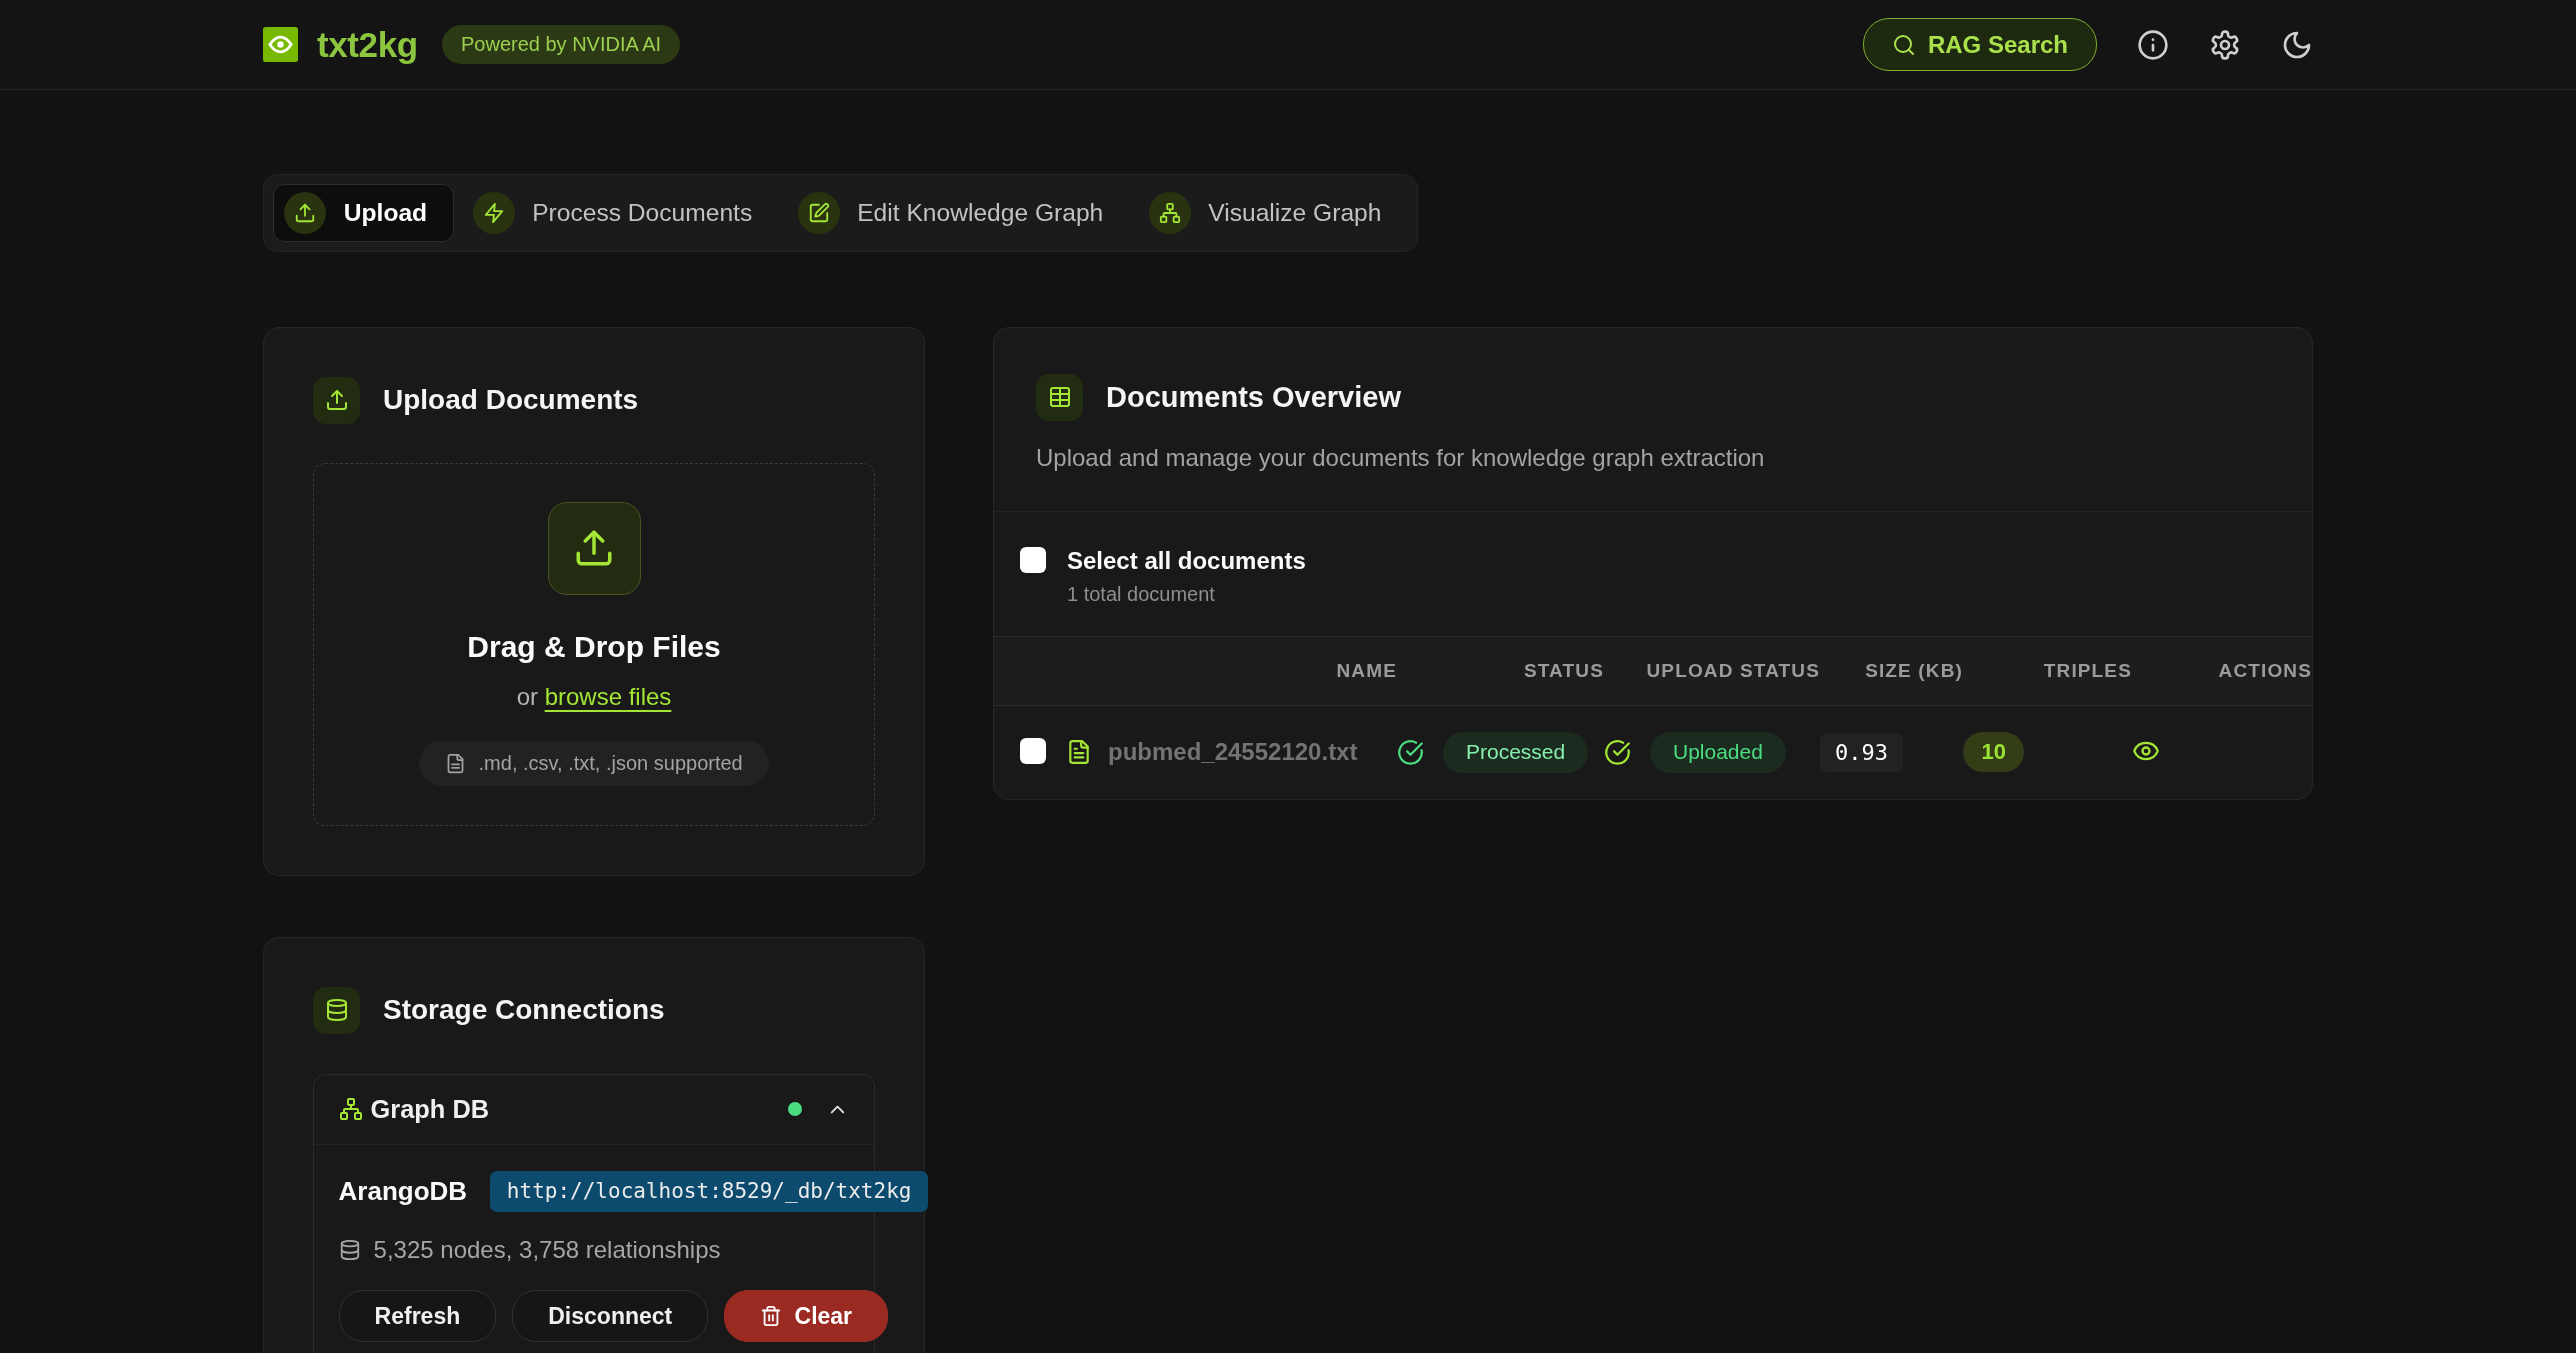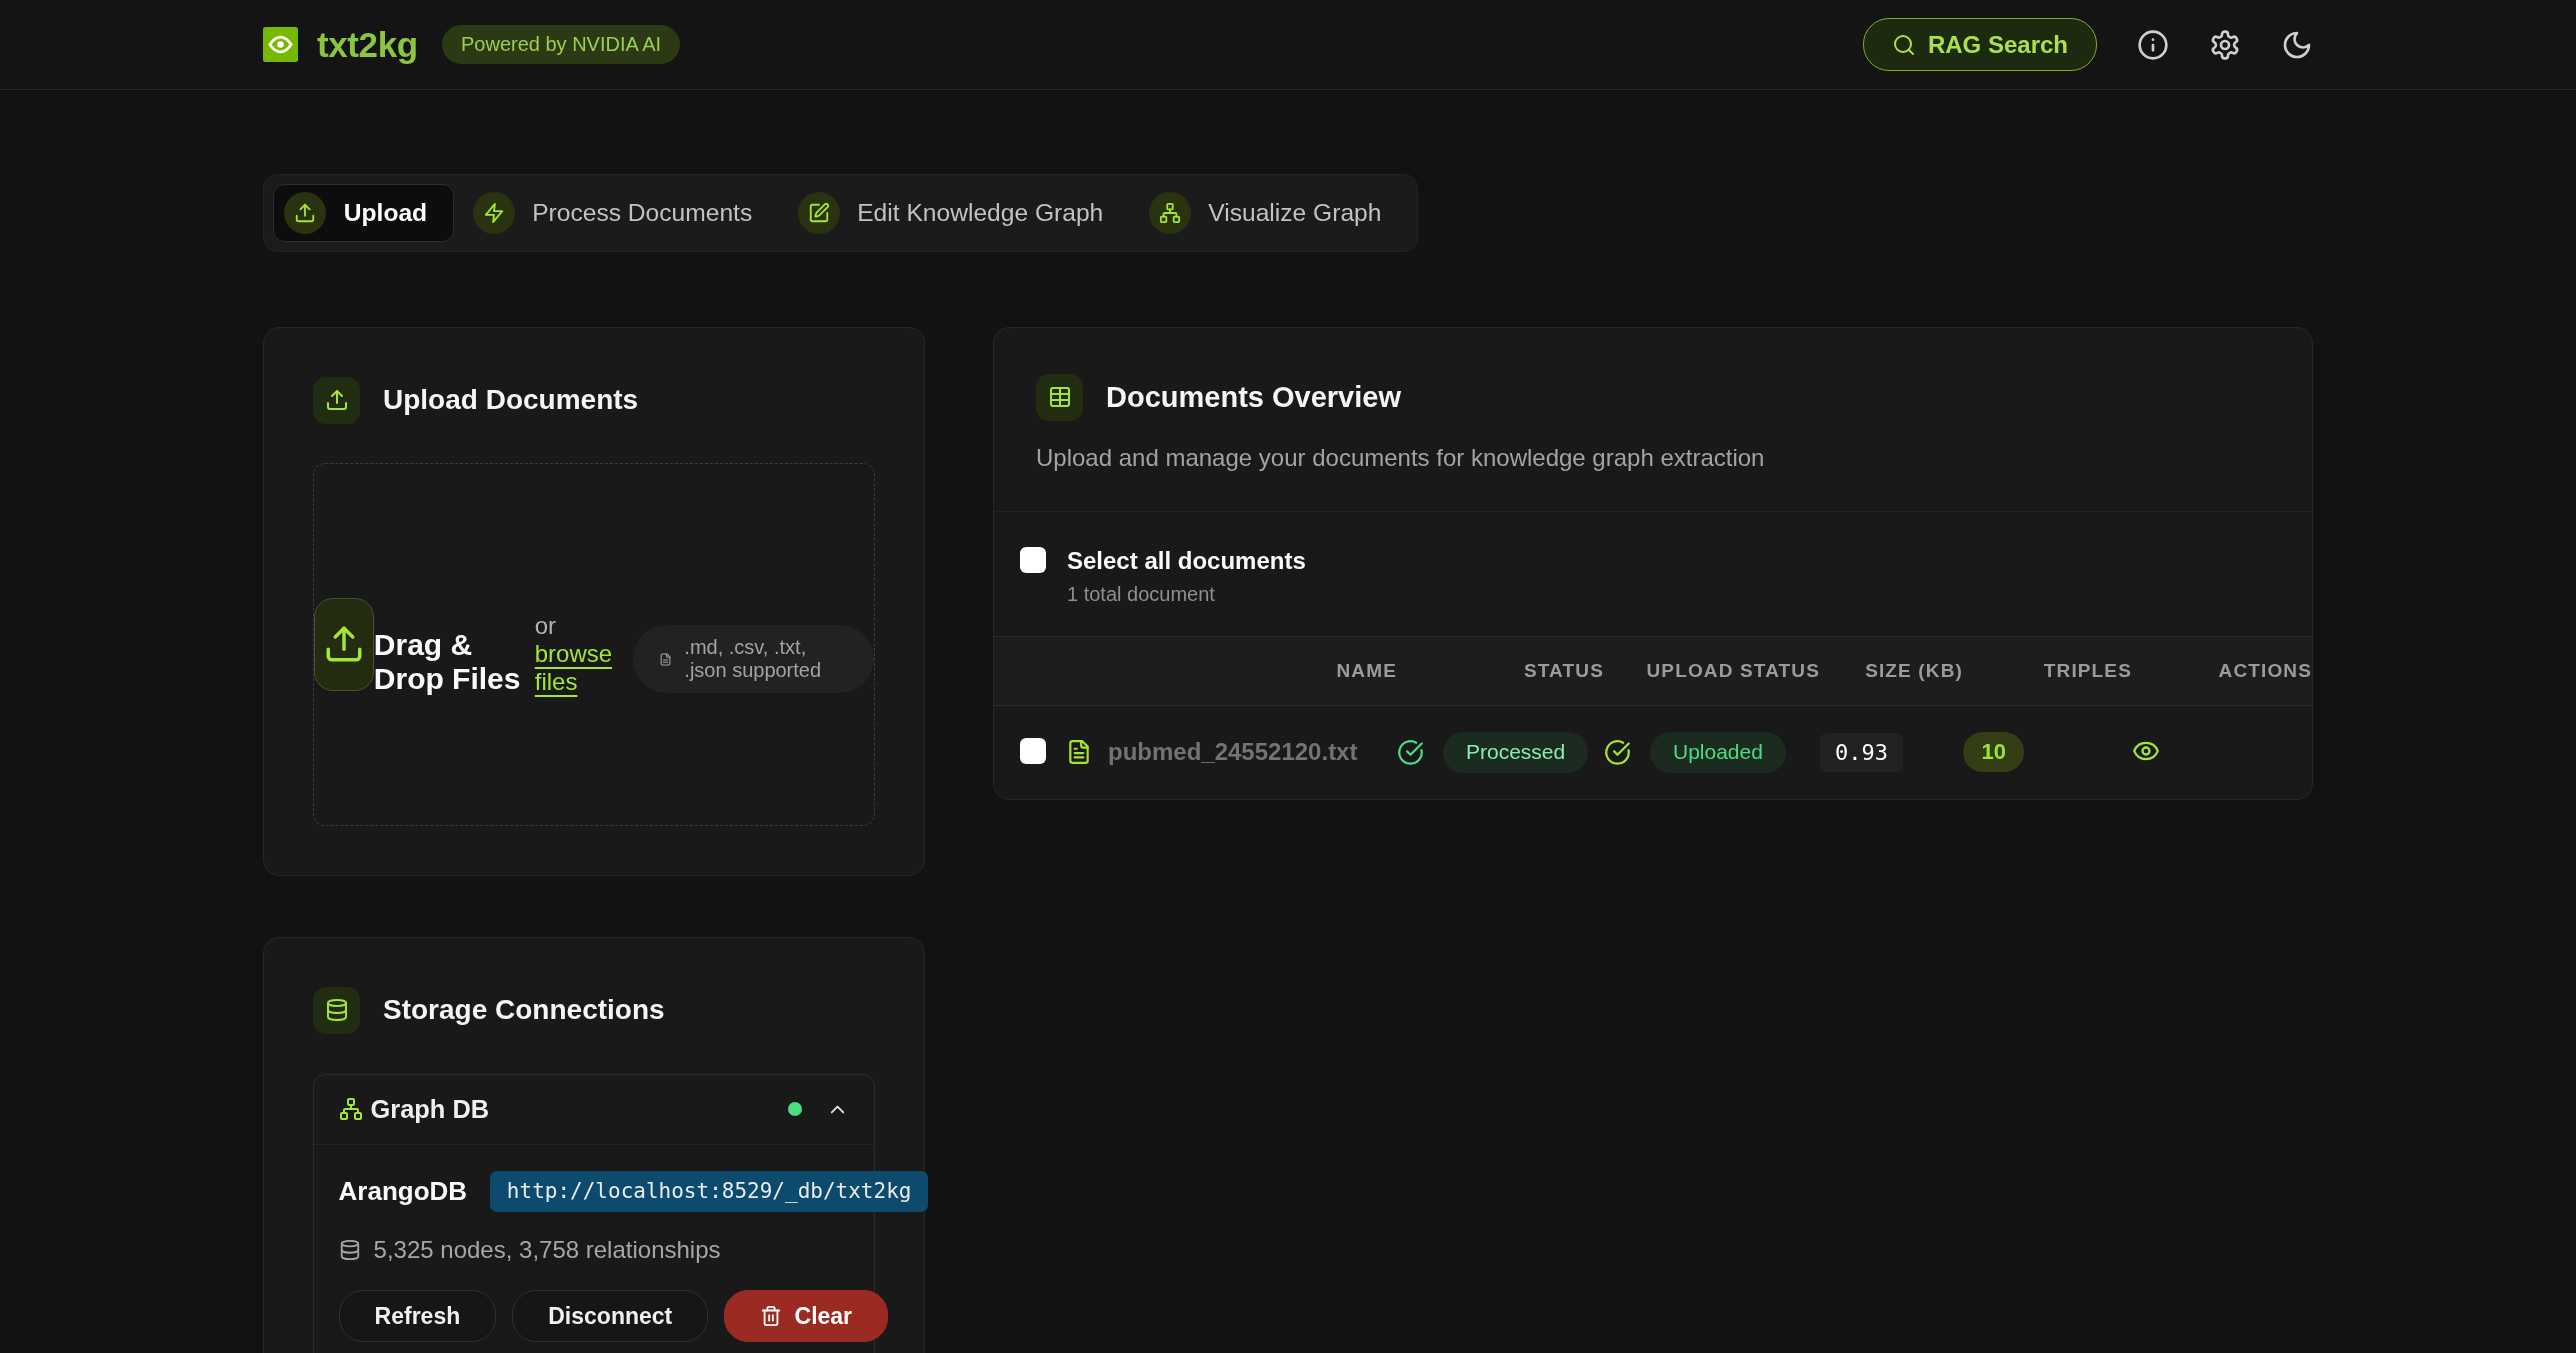--- a/index.html
+++ b/index.html
@@ -62,21 +62,21 @@
     width:47px; height:47px; border-radius:13px; background:#222c11;
     display:grid; place-items:center; color:#a3e635; flex:none;
   }
   .icon-chip svg { width:24px; height:24px; }
   .card-title { font-size:28px; font-weight:bold; color:#f5f5f5; }
 
   
   .upload-card { padding:49px; min-height:545px; }
   .dropzone {
     margin-top:39px; height:363px; border:1.8px dashed #3b3b3b; border-radius:12.3px;
-    display:flex; flex-direction:row; align-items:center; justify-content:center; cursor:pointer;
+    display:flex; flex-direction:column; align-items:center; justify-content:center; cursor:pointer;
   }
   .big-upload {
     width:93px; height:93px; border-radius:19px; background:#232c10;
     border:1.8px solid #465522; display:grid; place-items:center; color:#a3e635;
   }
   .big-upload svg { width:42px; height:42px; }
   .drop-title { margin-top:35px; font-size:30px; font-weight:bold; color:#fafafa; }
   .drop-sub { margin-top:19px; font-size:24px; color:#b3b3b3; }
   .browse-link { color:#a3e635; text-decoration:underline; text-underline-offset:5.3px; cursor:pointer; font-weight:500; }
   .supported-pill {

